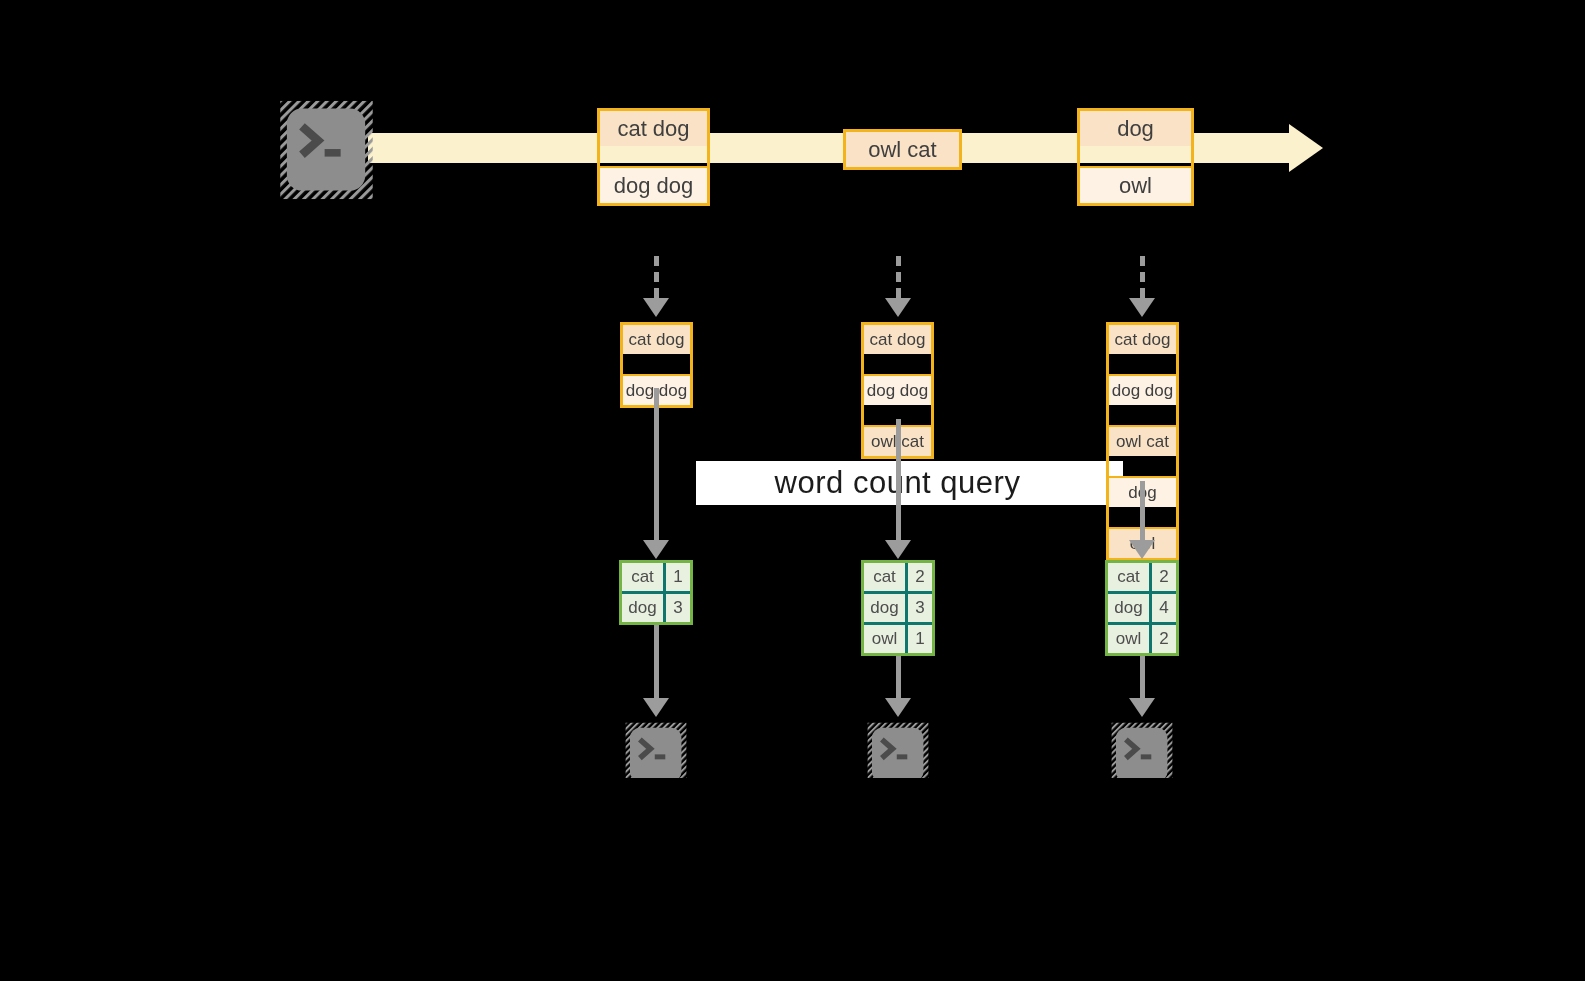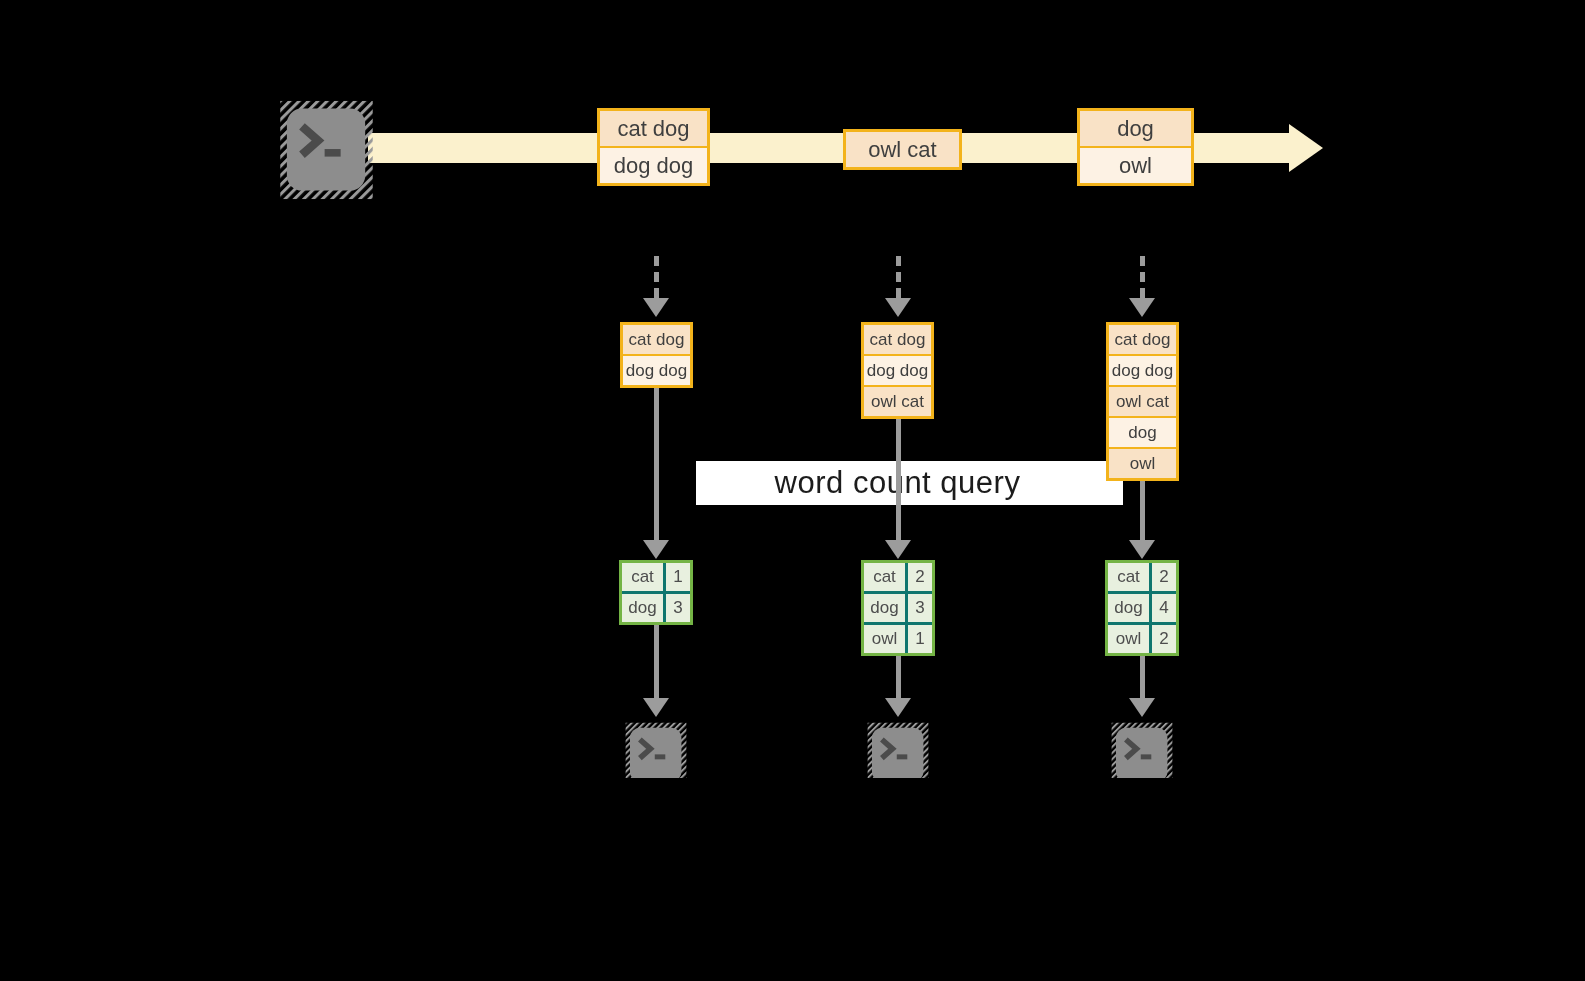--- a/index.html
+++ b/index.html
@@ -12,21 +12,21 @@
   .stream-head{position:absolute;left:1289px;top:124px;width:0;height:0;z-index:1;
                border-left:34px solid var(--stream);
                border-top:24px solid transparent;border-bottom:24px solid transparent;}
 
   
   .msg-box{position:absolute;border:3px solid var(--box-border);display:flex;
            flex-direction:column;z-index:2;box-sizing:border-box;}
   .msg-row{display:flex;align-items:center;justify-content:center;
            background:var(--row-light);color:#3f3f3f;}
   .msg-row.dark{background:var(--row-dark);}
-  .msg-row + .msg-row{border-top:2px solid var(--box-border);}
+  .msg-row + .msg-row{border-top:2px solid var(--box-border);margin-top:20px;}
   .stream-size .msg-row{height:35px;font-size:22px;}
   .stack-size .msg-row{height:29px;font-size:17px;}
 
   
   .vline{position:absolute;width:5px;background:var(--arrow);z-index:3;}
   .dline{position:absolute;width:0;border-left:5px dashed var(--arrow);z-index:3;}
   .ahead{position:absolute;width:0;height:0;z-index:3;
          border-left:13px solid transparent;border-right:13px solid transparent;
          border-top:19px solid var(--arrow);}
 

